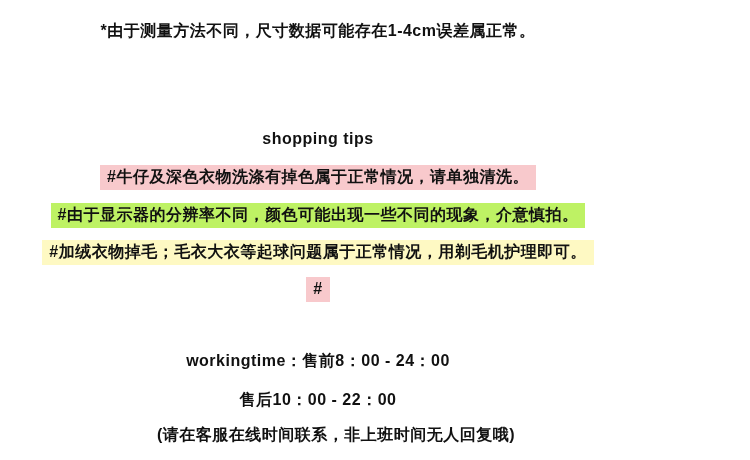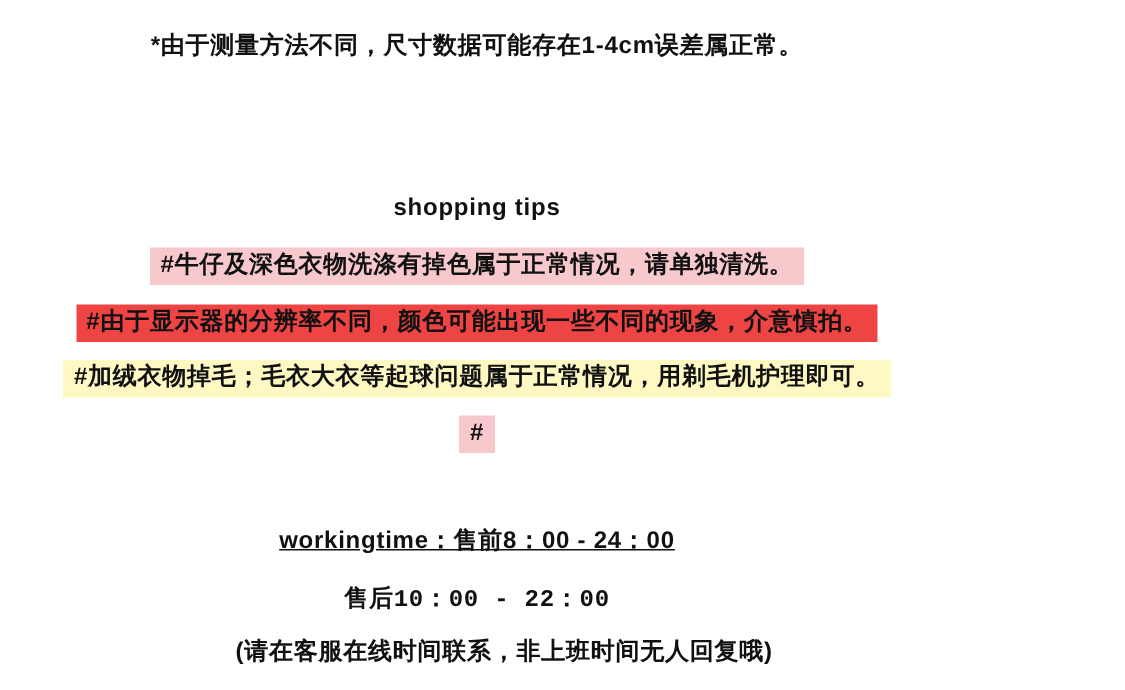--- a/index.html
+++ b/index.html
@@ -26,22 +26,22 @@
     line-height: 18px;
     letter-spacing: 0.5px;
     white-space: nowrap;
   }
   .disclaimer      { top: 22px; }
   .tips-title      { top: 130px; }
   .tip-row-1       { top: 165px; }
   .tip-row-2       { top: 203px; }
   .tip-row-3       { top: 240px; }
   .tip-row-4       { top: 277px; }
-  .worktime-1      { top: 352px; text-decoration: underline; }
-  .worktime-2      { top: 391px; font-family: Liberation Mono, monospace; }
+  .worktime-1      { top: 352px; }
+  .worktime-2      { top: 391px; }
   .worktime-note   { top: 426px; margin-left: 18px; }
   .hl {
     display: inline-block;
     padding: 3px 7px 4px 7px;
     
   }
 </style>
 </head>
 <body>
 
@@ -49,21 +49,21 @@
 
   <div class="line disclaimer">*由于测量方法不同，尺寸数据可能存在1-4cm误差属正常。</div>
 
   <div class="line tip-row-1">
     <span class="hl" style="background-color: rgb(248, 201, 204);">#牛仔及深色衣物洗涤有掉色属于正常情况，请单独清洗。</span>
   </div>
 
   <div class="line tips-title">shopping tips</div>
 
   <div class="line tip-row-2">
-    <span class="hl" style="background-color: #ef4444;">#由于显示器的分辨率不同，颜色可能出现一些不同的现象，介意慎拍。</span>
+    <span class="hl" style="background-color: #bef264;">#由于显示器的分辨率不同，颜色可能出现一些不同的现象，介意慎拍。</span>
   </div>
 
   <div class="line tip-row-3">
     <span class="hl" style="background-color: #fef9c3;">#加绒衣物掉毛；毛衣大衣等起球问题属于正常情况，用剃毛机护理即可。</span>
   </div>
 
   <div class="line tip-row-4">
     <span class="hl" style="background-color: rgb(248, 201, 204);">#</span>
   </div>
 

